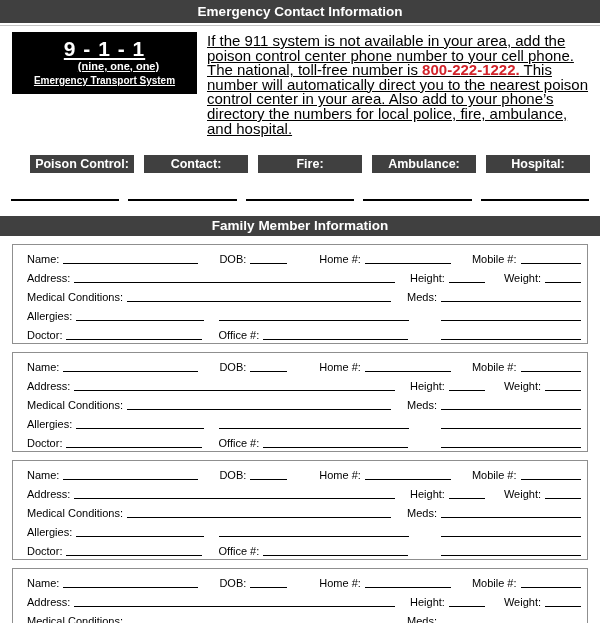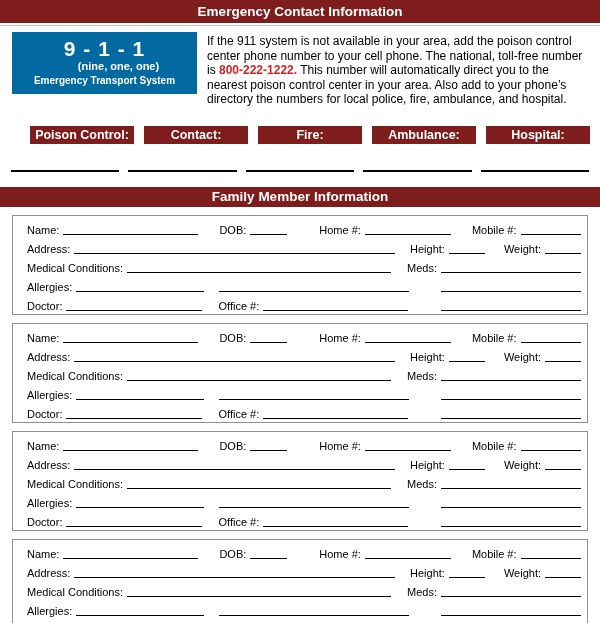--- a/index.html
+++ b/index.html
@@ -1,33 +1,33 @@
 <!DOCTYPE html>
 <html><head>
 <meta charset="utf-8">
 <style>
   * { margin:0; padding:0; box-sizing:border-box; }
   html,body { width:600px; height:623px; background:#fff; overflow:hidden;
               font-family:"Liberation Sans", sans-serif; color:#000; }
 
   
-  .bar { background:#7f1d1d; color:#fff; text-align:center; font-weight:bold; }
+  .bar { background:#404040; color:#fff; text-align:center; font-weight:bold; }
   .top-bar { height:23px; line-height:23px; font-size:13.5px; }
   .hairline { height:1px; background:#c4c4c4; margin-top:2px; }
 
   
   .intro { display:flex; margin:6px 10px 0 12px; }
   .red-box { width:185px; height:62px; display:flex; flex-direction:column;
              justify-content:center; align-items:center; color:#fff;
              font-weight:bold; text-align:center; flex:none; }
   .n911 { font-size:21px; line-height:22px; letter-spacing:1px; }
   .n911-words { font-size:11px; line-height:13px;margin-left:28px; }
   .n911-caption { font-size:10px; line-height:15px;text-align:right; }
-  .intro-text { margin-left:10px; margin-top:2px; width:382px; font-size:12px;
-                line-height:14.6px; }
+  .intro-text { margin-left:10px; margin-top:2px; width:382px; font-size:15px;
+                line-height:14.6px;text-decoration:underline; }
   .phone { font-weight:bold; }
 
   
   .contacts-row { display:flex; gap:10px; margin:19px 10px 0;padding-left:20px; }
   .contact-bar { flex:1; height:18px; line-height:18px; font-size:12.5px; }
 
   
   .writein-row { display:flex; gap:9px; margin:26px 11px 0; }
   .writein { flex:1; height:0; border-bottom:2px solid #000; }
 
@@ -48,21 +48,21 @@
   .mr13 { margin-right:13px; } .mr15 { margin-right:15px; } .mr24 { margin-right:24px; }
   .mla { margin-left:auto; }
 </style>
 </head>
 <body>
 
 <div class="bar top-bar">Emergency Contact Information</div>
 <div class="hairline"></div>
 
 <div class="intro">
-  <div class="red-box" id="red-box" style="background: #0369a1;">
+  <div class="red-box" id="red-box" style="background: #000000; text-decoration: underline;">
     <div class="n911">9 - 1 - 1</div>
     <div class="n911-words">(nine, one, one)</div>
     <div class="n911-caption">Emergency Transport System</div>
   </div>
   <div class="intro-text"><span>If the 911 system is not available in your area, add the poison control center phone number to your cell phone. The national, toll-free number is </span><span class="phone" id="phone-number" style="color: rgb(210, 35, 42);">800-222-1222.</span><span> This number will automatically direct you to the nearest poison control center in your area. Also add to your phone’s directory the numbers for local police, fire, ambulance, and hospital.</span></div>
 </div>
 
 <div class="contacts-row">
   <div class="bar contact-bar">Poison Control:</div>
   <div class="bar contact-bar">Contact:</div>

